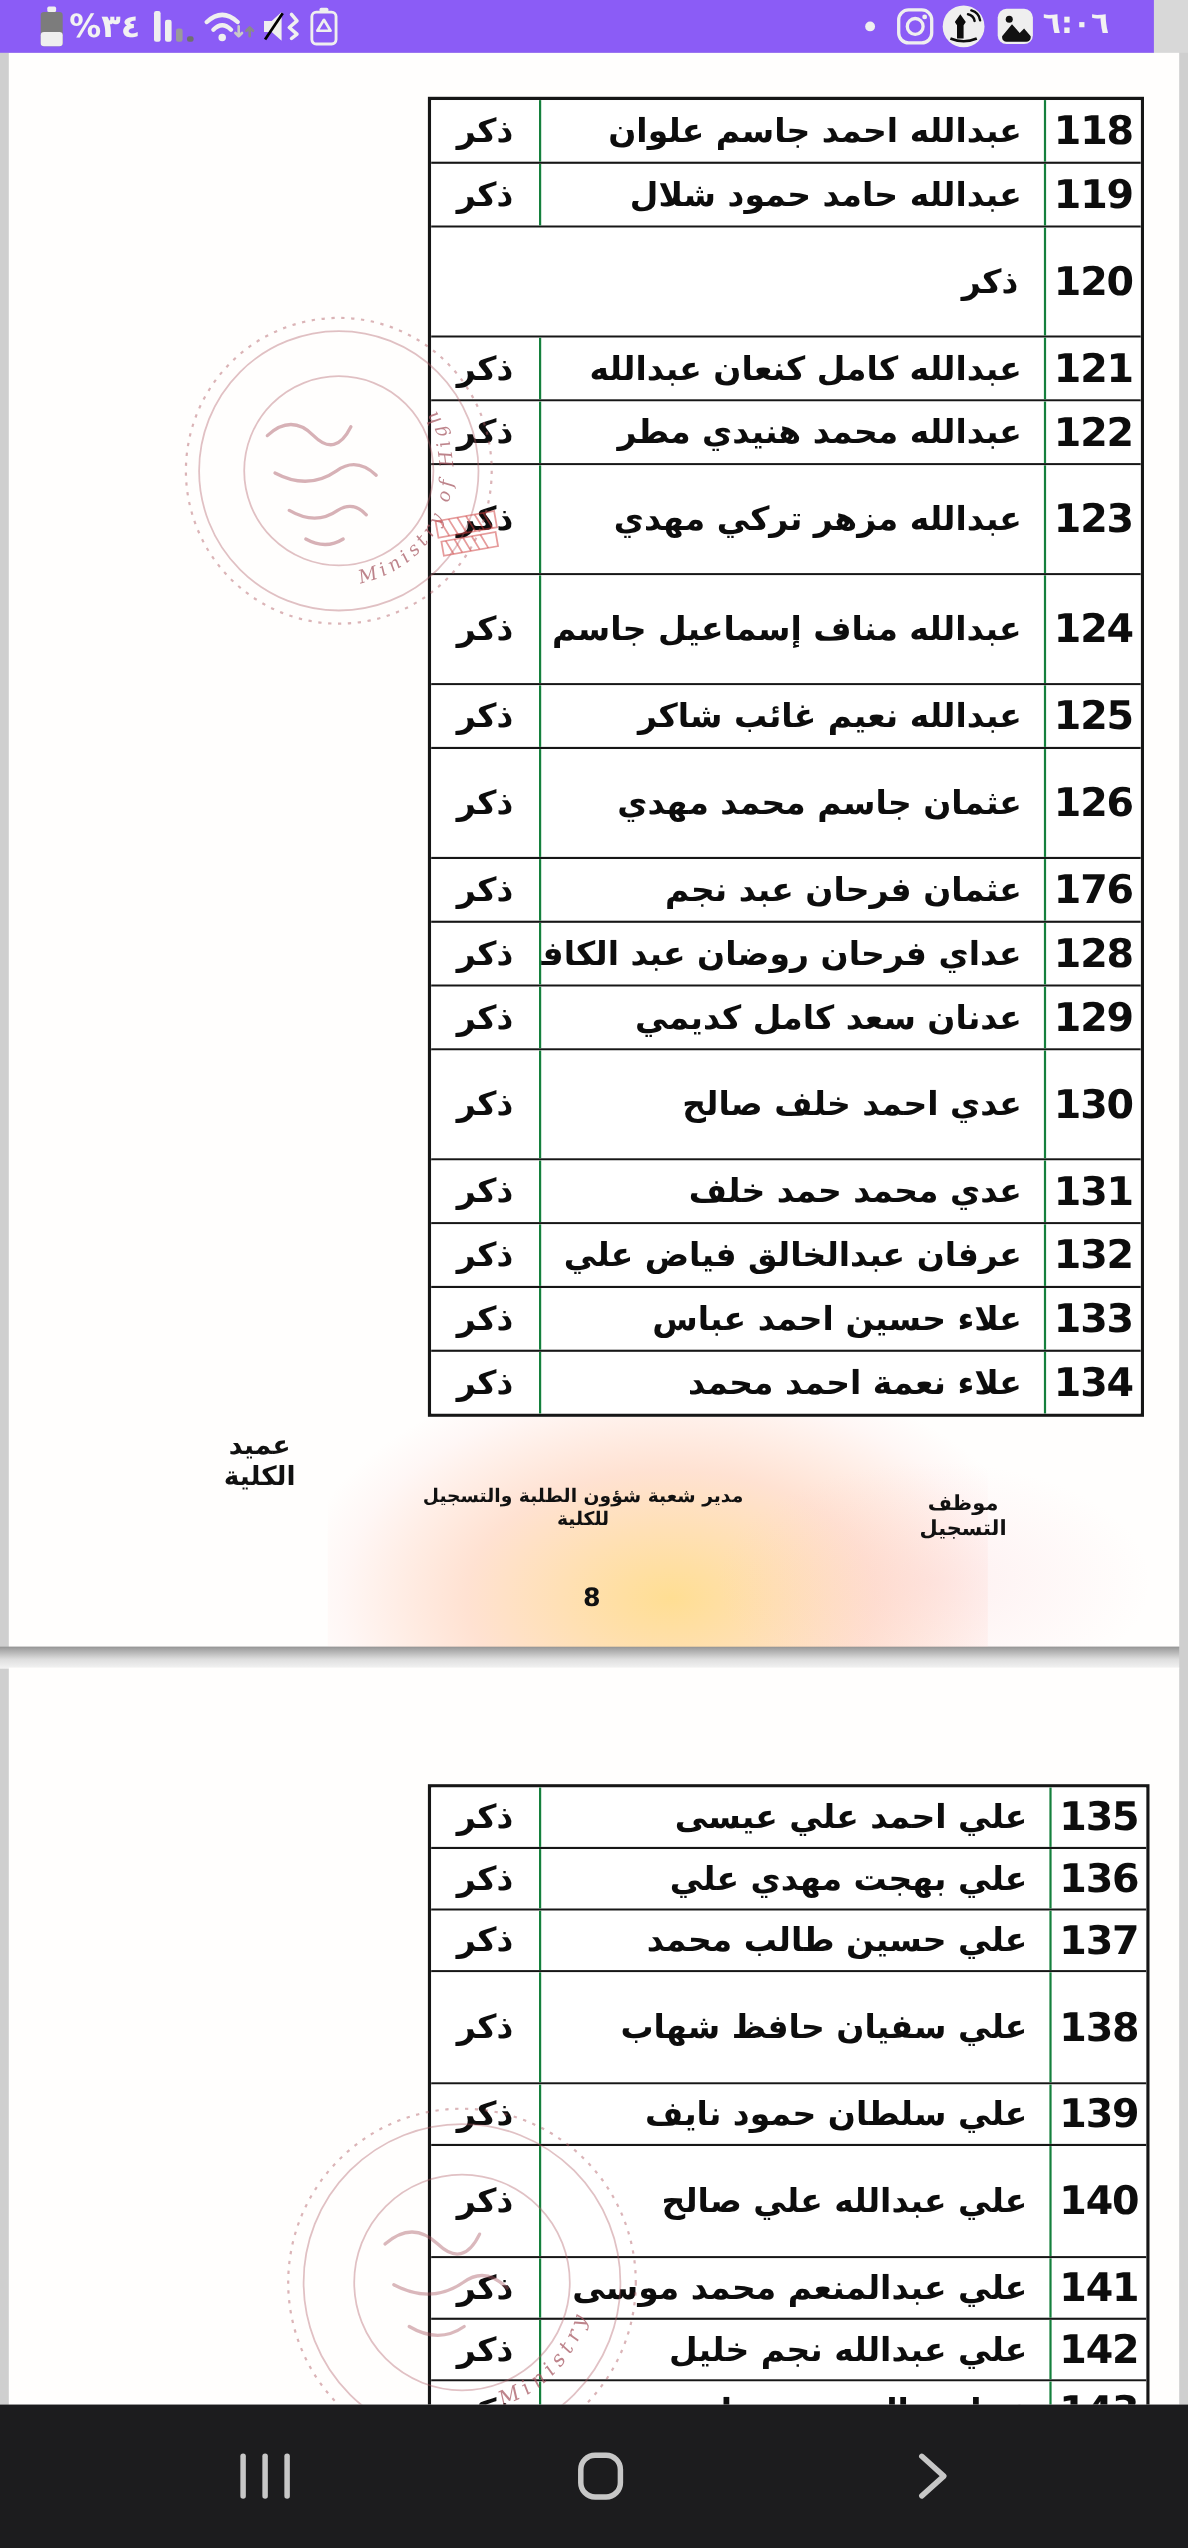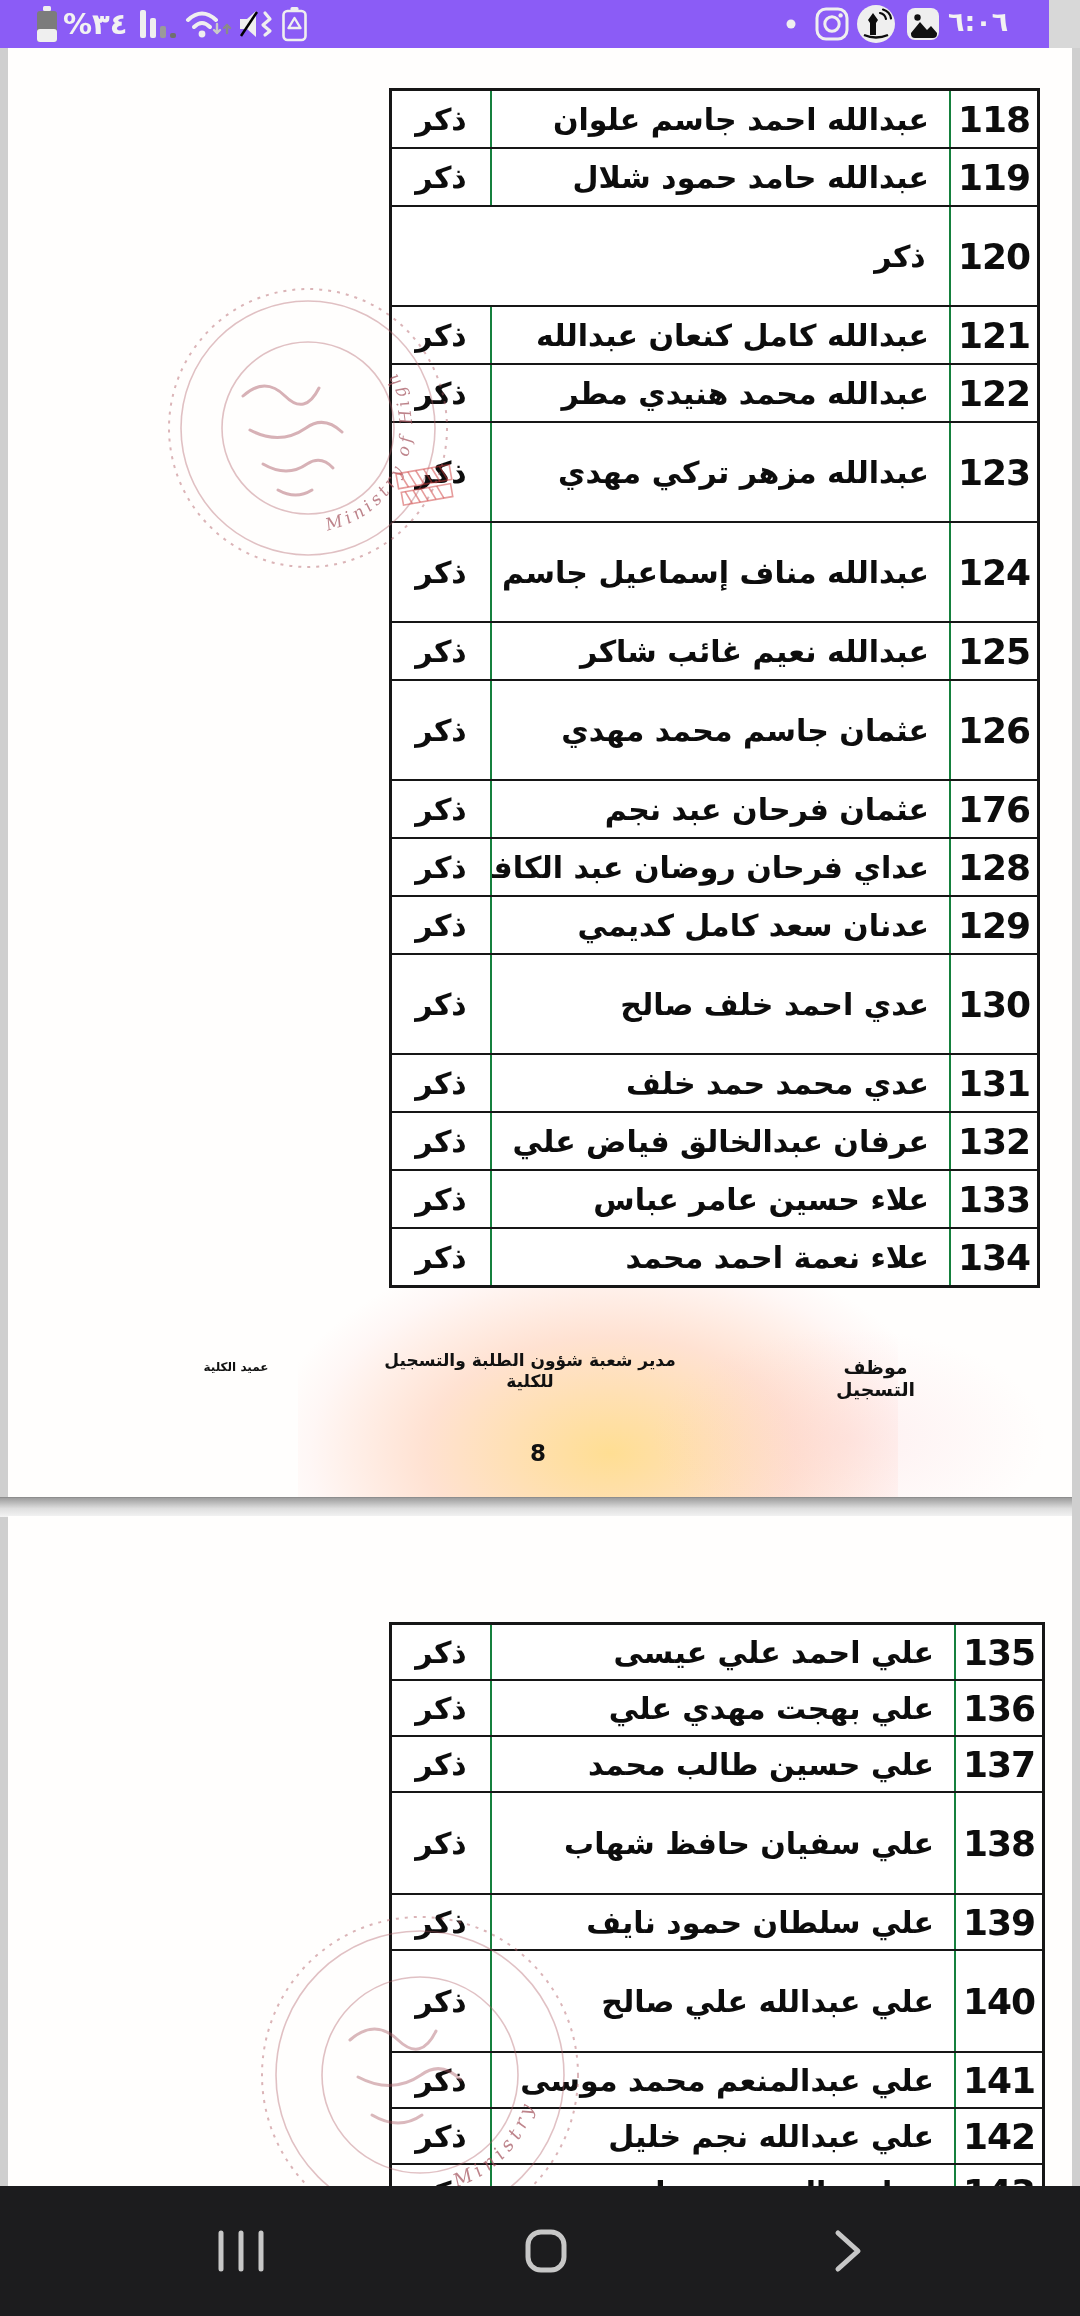--- a/index.html
+++ b/index.html
@@ -38,21 +38,21 @@
   .glow{position:absolute;z-index:1;pointer-events:none;}
   .glow1{left:290px;top:1210px;width:600px;height:250px;
     background:radial-gradient(ellipse at 52% 78%,rgba(255,196,60,.55),rgba(255,160,110,.30) 42%,rgba(255,205,200,.14) 68%,rgba(255,205,200,0) 78%);}
   .glow2{left:640px;top:1280px;width:400px;height:220px;
     background:radial-gradient(ellipse at 50% 50%,rgba(250,190,195,.22),rgba(250,190,195,0) 70%);}
 
   
   .sig{position:absolute;z-index:3;color:#111;font-weight:bold;text-align:center;direction:rtl;}
   .sig-officer{left:800px;top:1308px;width:135px;font-size:19px;}
   .sig-director{left:372px;top:1302px;width:300px;font-size:17px;line-height:1.25;}
-  .sig-dean{left:178px;top:1312px;width:100px;font-size:12px;text-align:center;}
+  .sig-dean{left:178px;top:1252px;width:100px;font-size:24px;text-align:center;}
   .pageno{position:absolute;left:505px;top:1392px;width:50px;text-align:center;z-index:3;
           color:#111;font-weight:bold;font-size:23px;}
 
   
   .nav-bar{position:absolute;top:2186px;left:0;width:1080px;height:130px;background:#1c1c1e;z-index:60;}
   .nav-btn{position:absolute;cursor:pointer;}
 </style>
 </head>
 <body>
 
@@ -193,21 +193,21 @@
             <div class="cell name">عدي محمد حمد خلف</div>
             <div class="cell gender">ذكر</div>
           </div>
           <div class="trow">
             <div class="cell num">132</div>
             <div class="cell name">عرفان عبدالخالق فياض علي</div>
             <div class="cell gender">ذكر</div>
           </div>
           <div class="trow">
             <div class="cell num">133</div>
-            <div class="cell name">علاء حسين عامر عباس</div>
+            <div class="cell name">علاء حسين احمد عباس</div>
             <div class="cell gender">ذكر</div>
           </div>
           <div class="trow">
             <div class="cell num">134</div>
             <div class="cell name">علاء نعمة احمد محمد</div>
             <div class="cell gender">ذكر</div>
           </div>
         </div>
 
       <svg class="stamp" style="left:150px;top:230px;" width="300" height="300" viewBox="0 0 300 300">

